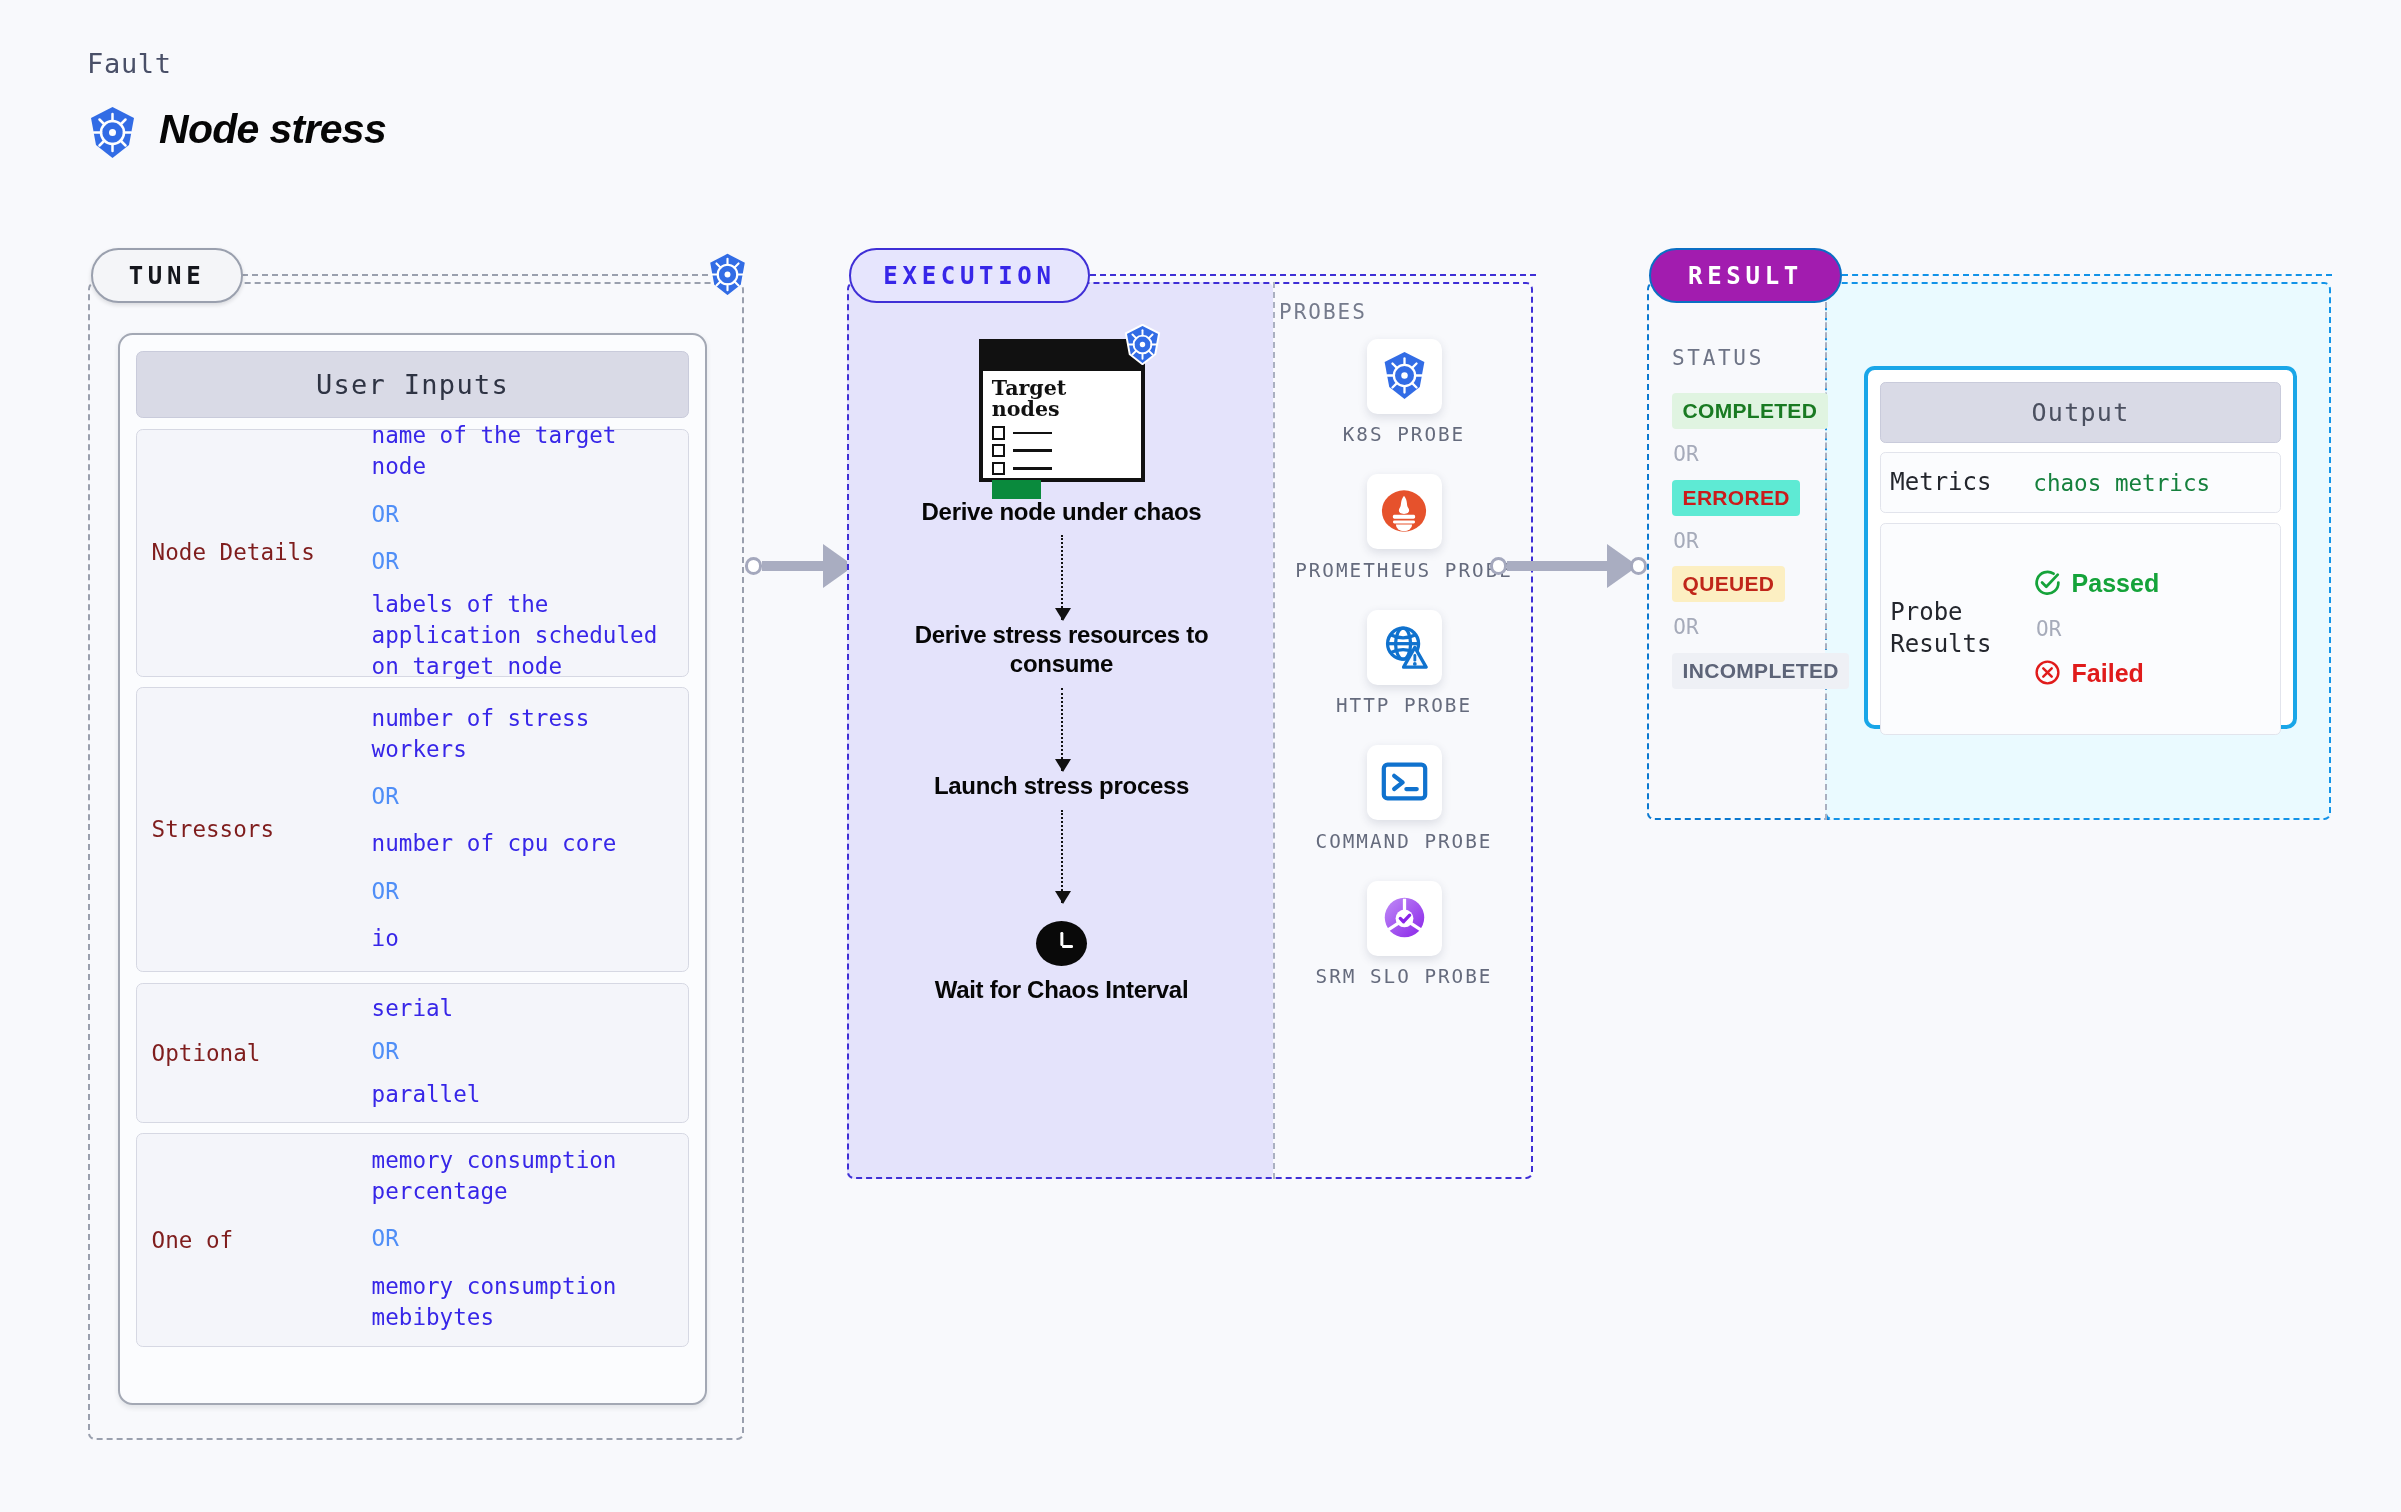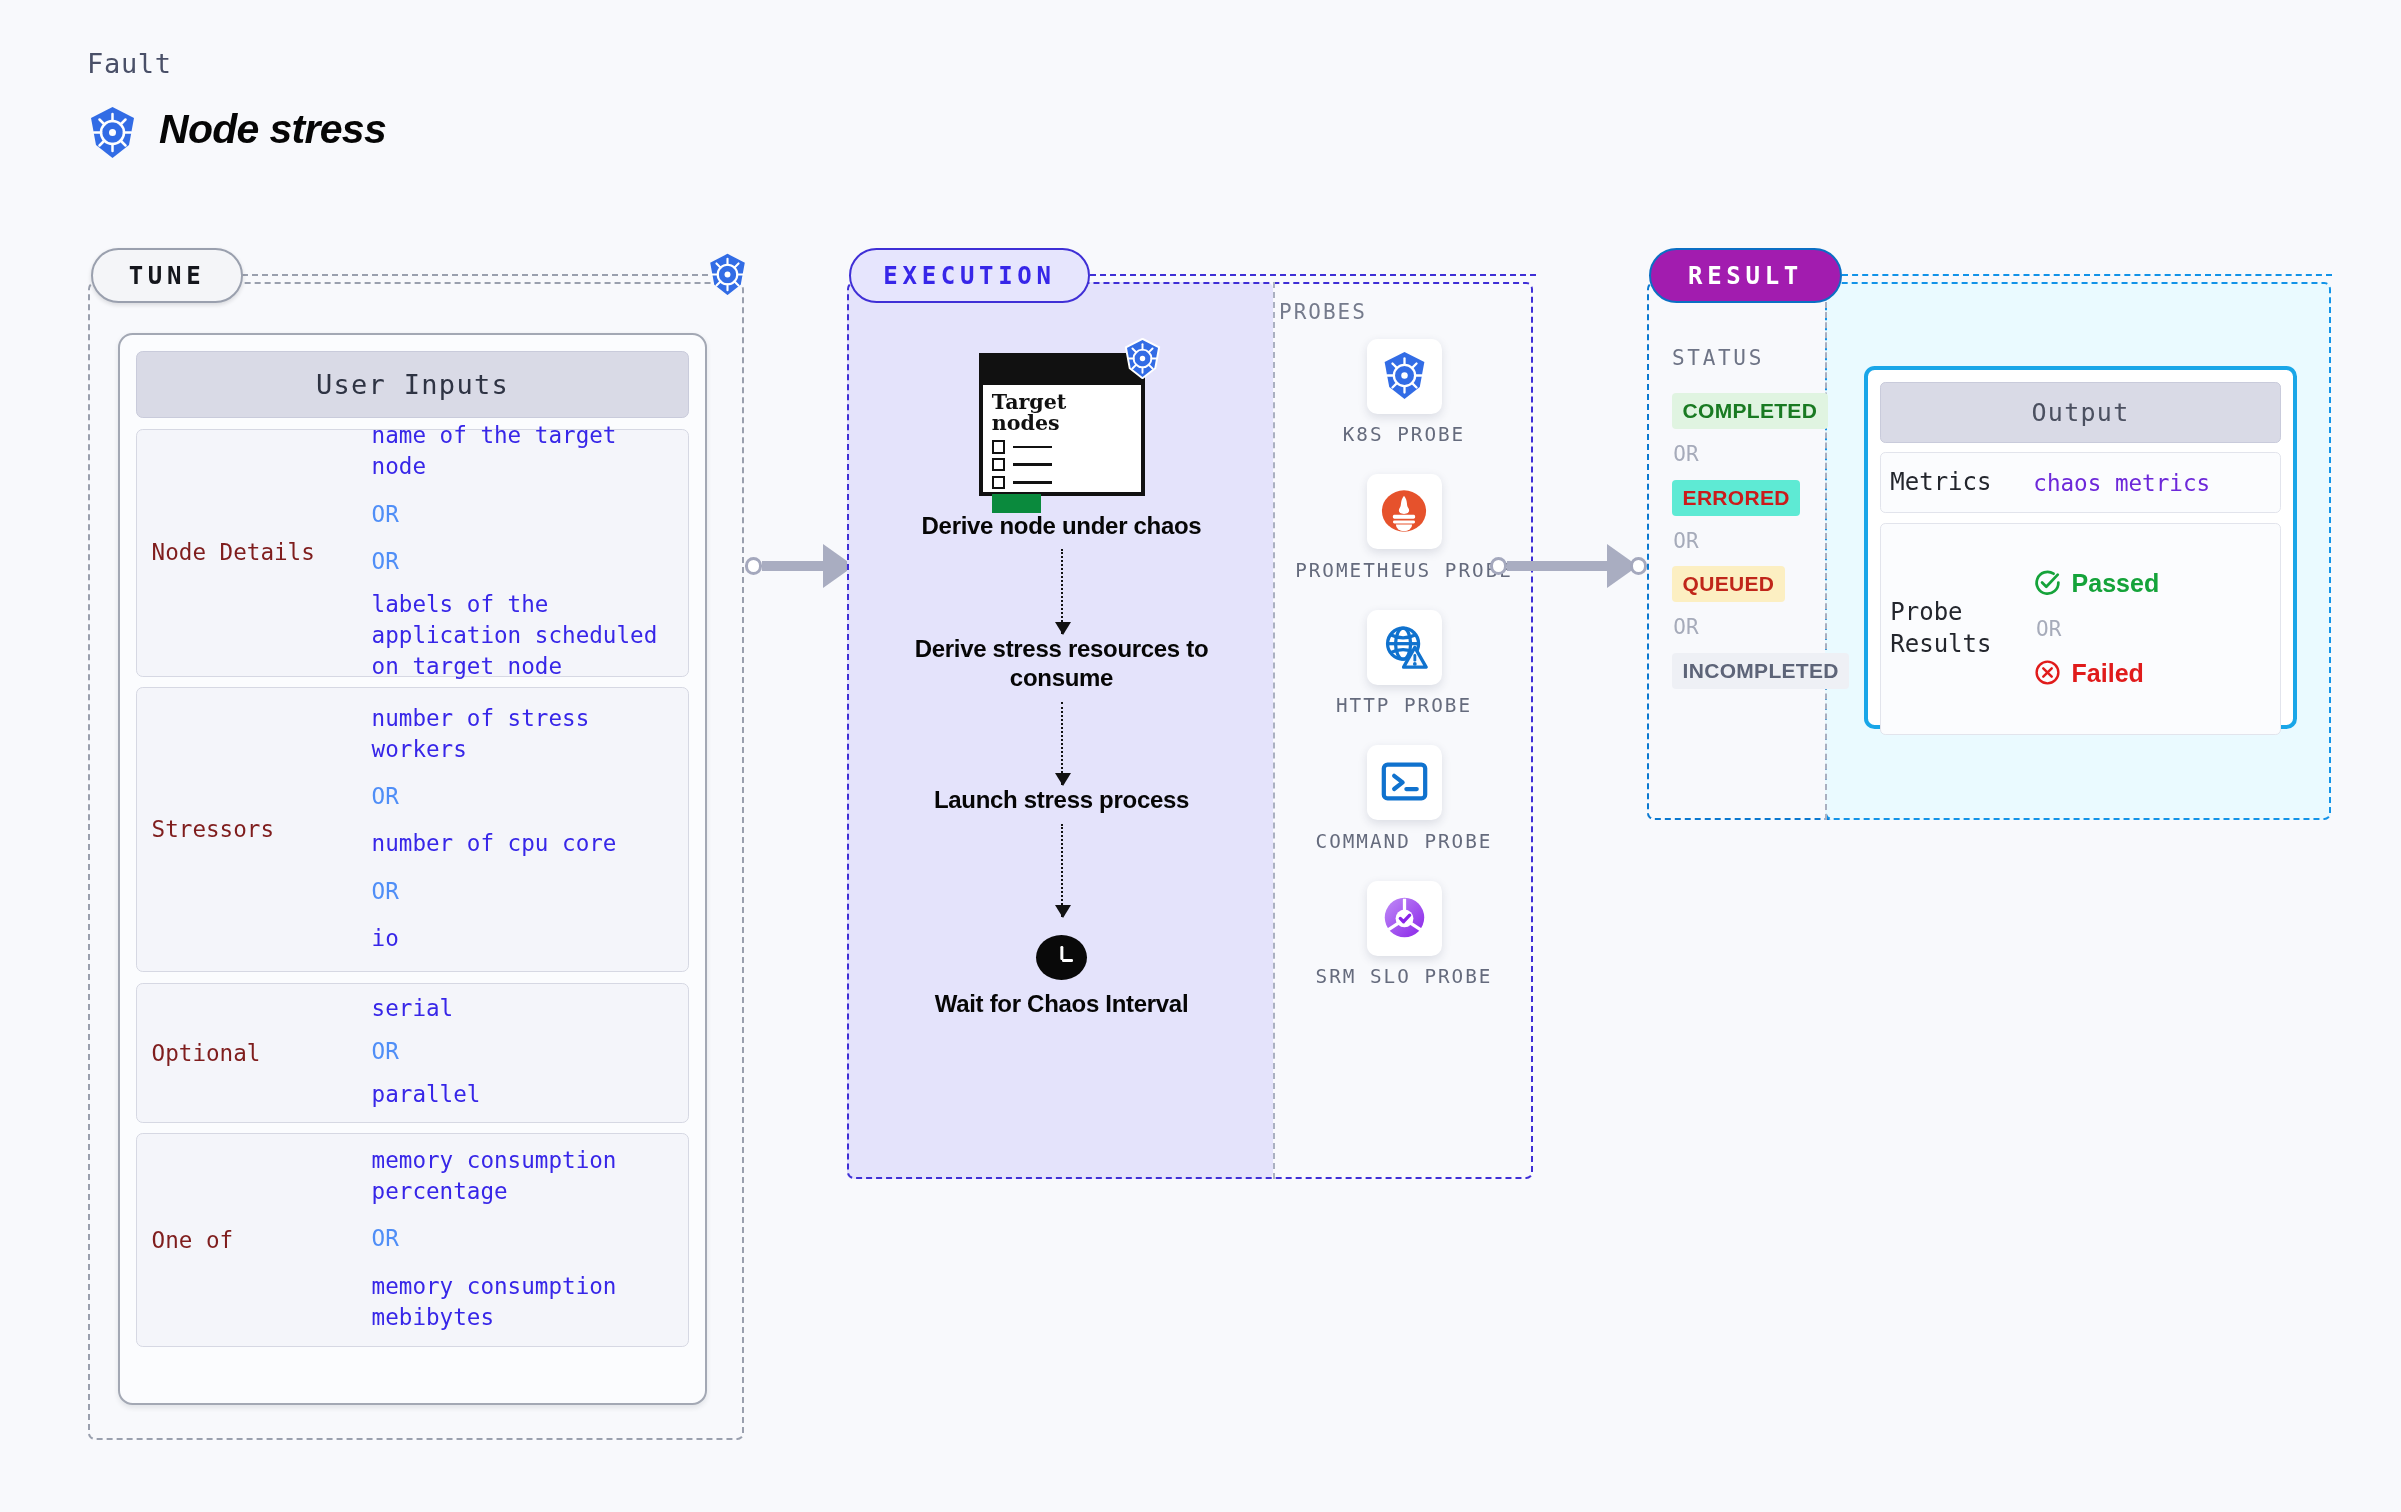--- a/index.html
+++ b/index.html
@@ -105,21 +105,21 @@
   #probes-divider {
     position: absolute; left: 1273px; top: 282px;
     width: 0; height: 897px; border-left: 2px dashed #aab0c0;
   }
   .probes-label {
     position: absolute; left: 1279px; top: 300px;
     font-family: "DejaVu Sans Mono", monospace;
     font-size: 21px; color: #757b8c; letter-spacing: 2px;
   }
 
-  .flow { position: absolute; left: 872px; top: 353px; width: 379px; }
+  .flow { position: absolute; left: 872px; top: 339px; width: 379px; }
   .flow-step { text-align: center; }
   .flow-text {
     font-size: 24px; font-weight: bold; color: #060606;
     line-height: 1.22; letter-spacing: -0.3px;
   }
   .dotted-arrow {
     width: 2px; margin: 0 auto; position: relative;
     border-left: 2.7px dotted #111;
   }
   .dotted-arrow::after {
@@ -230,21 +230,21 @@
     border: 1.3px solid #e2e4ec; border-radius: 5.3px;
     display: flex; align-items: center; padding: 13.3px 9.3px;
   }
   .out-key {
     flex: 0 0 143px;
     font-family: "DejaVu Sans Mono", monospace;
     font-size: 24px; color: #23262d; line-height: 1.3;
   }
   .out-val {
     flex: 1; font-family: "DejaVu Sans Mono", monospace;
-    font-size: 22.6px; color: #6d28d9;
+    font-size: 22.6px; color: #15803d;
   }
   .res-line { display: flex; align-items: center; gap: 9.3px; }
   .res-text { font-size: 25px; font-weight: bold; }
 
   
   .connector { position: absolute; display: flex; align-items: center; }
   .conn-dot {
     width: 17.3px; height: 17.3px; border-radius: 50%;
     background: #fff; border: 3.3px solid #a4a8bd;
   }

